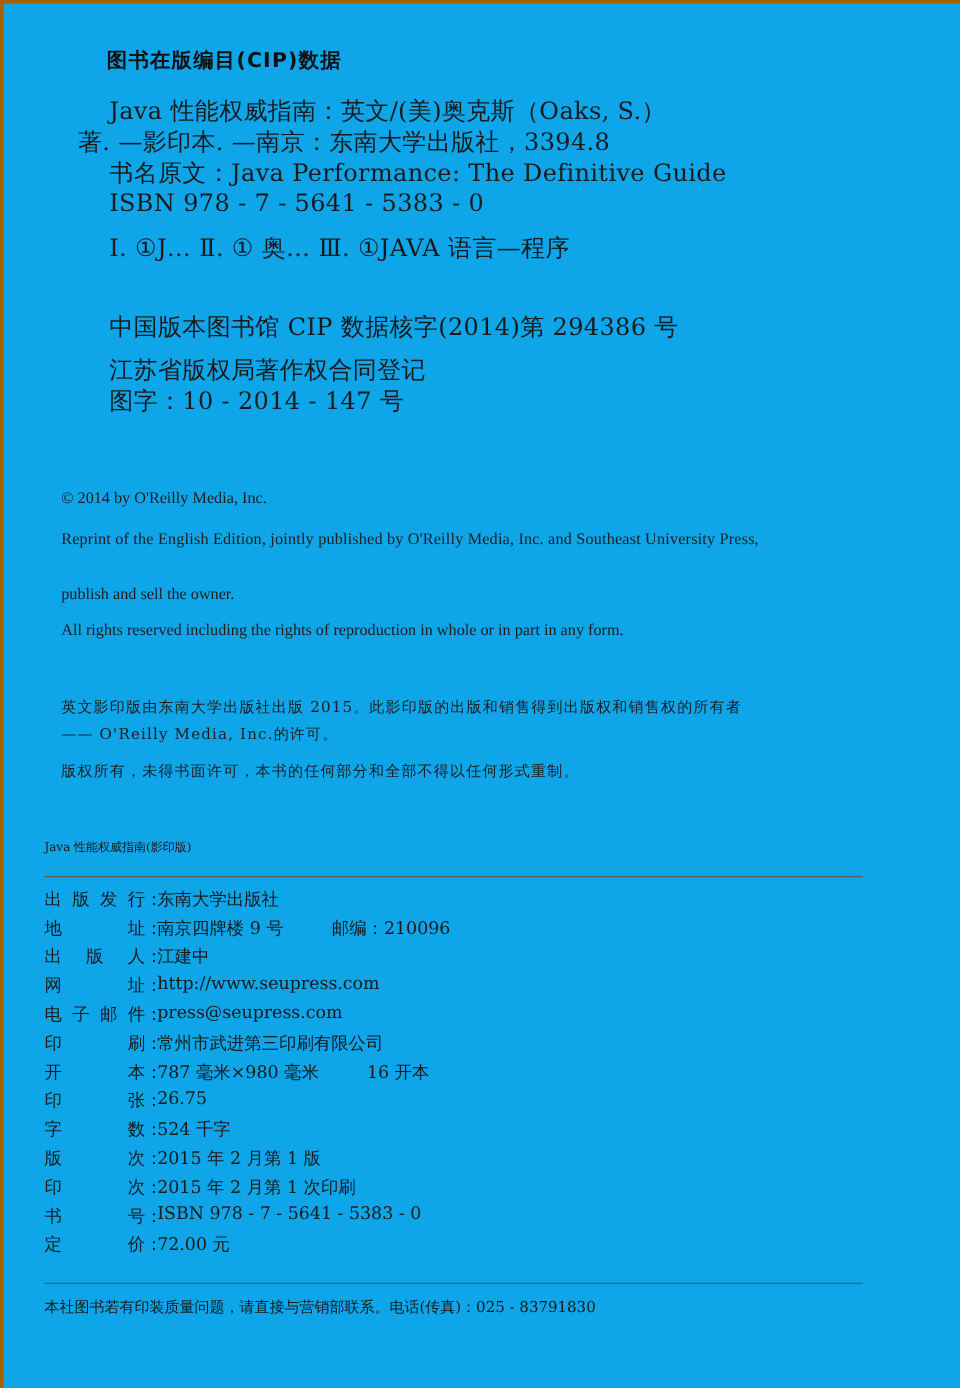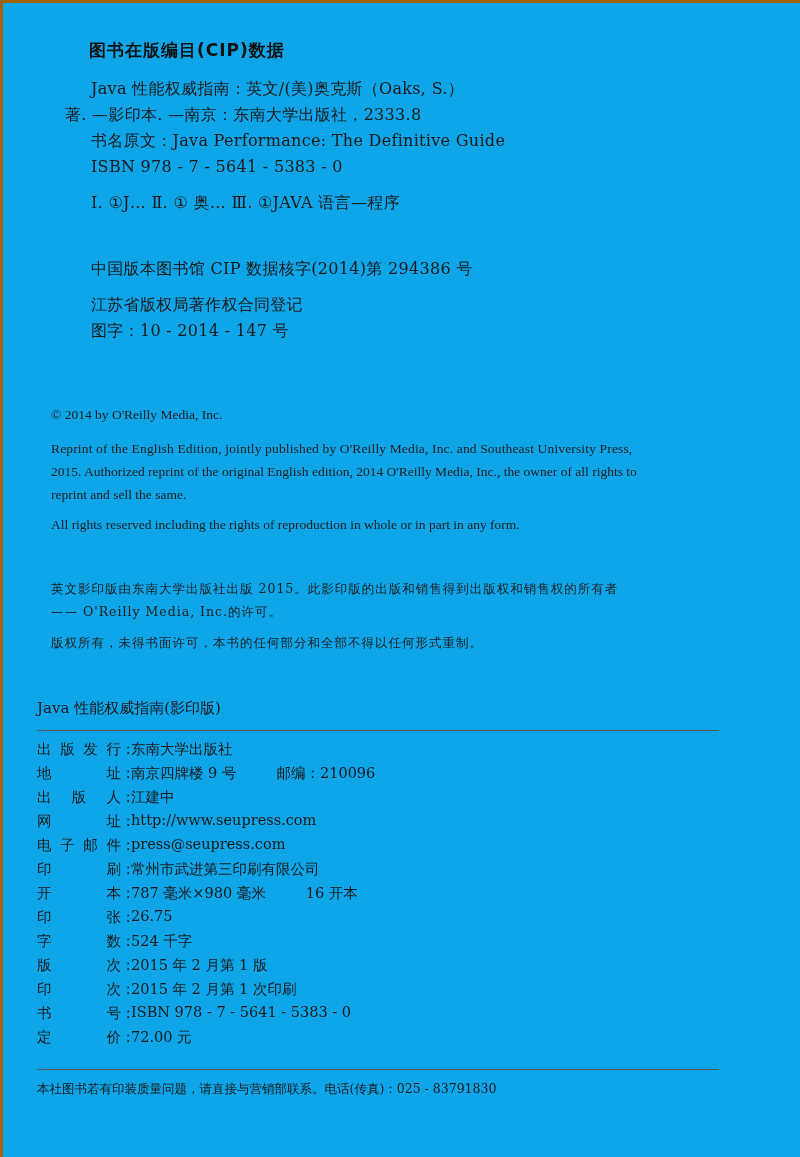--- a/index.html
+++ b/index.html
@@ -28,41 +28,41 @@
     
     .cip-title {
       left: 86px; top: 36px;
       font-family: "DejaVu Sans", "Liberation Sans", sans-serif;
       font-weight: bold;
       font-size: 17px;
       letter-spacing: 1px;
       color: #111;
     }
     .cip-line {
-      font-size: 16px;
+      font-size: 20px;
       letter-spacing: 0.3px;
       color: #1a1a1a;
     }
 
     
     .en {
       font-family: "Liberation Serif", "DejaVu Serif", serif;
       font-size: 13.5px;
       color: #1e1e1e;
     }
     .zh-small {
       font-size: 12.5px;
       letter-spacing: 1px;
       color: #1e1e1e;
     }
 
     
     .book-title {
       left: 34px; top: 696px;
-      font-size: 15px;
+      font-size: 10px;
       color: #1a1a1a;
     }
     .rule {
       position: absolute;
       height: 1px;
       background: #5a5a5a;
     }
     .colophon-row {
       position: absolute;
       left: 34px;
@@ -88,33 +88,32 @@
     }
   </style>
 </head>
 <body>
 
 <div class="page">
 
   <div class="abs cip-title">图书在版编目(CIP)数据</div>
 
   <div class="abs cip-line" style="left:88px; top:76px;">Java 性能权威指南：英文/(美)奥克斯（Oaks, S.）</div>
-  <div class="abs cip-line" style="left:62px; top:102px;">著. —影印本. —南京：东南大学出版社，2333.8</div>
+  <div class="abs cip-line" style="left:62px; top:102px;">著. —影印本. —南京：东南大学出版社，3394.8</div>
   <div class="abs cip-line" style="left:88px; top:128px;">书名原文：Java Performance: The Definitive Guide</div>
   <div class="abs cip-line" style="left:88px; top:154px;">ISBN   978 - 7 - 5641 - 5383 - 0</div>
   <div class="abs cip-line" style="left:88px; top:190px;">Ⅰ. ①J…   Ⅱ. ① 奥…   Ⅲ. ①JAVA 语言—程序</div>
   <div class="abs cip-line" style="left:88px; top:256px;">中国版本图书馆 CIP 数据核字(2014)第 294386 号</div>
   <div class="abs cip-line" style="left:88px; top:292px;">江苏省版权局著作权合同登记</div>
   <div class="abs cip-line" style="left:88px; top:318px;">图字：10 - 2014 - 147 号</div>
 
   <div class="abs en" style="left:48px; top:404px;">© 2014 by O'Reilly Media, Inc.</div>
 
   <div class="abs en" style="left:48px; top:438px; letter-spacing:0.15px;">Reprint of the English Edition, jointly published by O'Reilly Media, Inc. and Southeast University Press,</div>
-  <div class="abs en" style="left:48px; top:461px;">2015. Authorized reprint of the original English edition, 2014 O'Reilly Media, Inc., the owner of all rights to</div>
-  <div class="abs en" style="left:48px; top:484px;">reprint and sell the same.</div>
+  <div class="abs en" style="left:48px; top:484px;">publish and sell the owner.</div>
 
   <div class="abs en" style="left:48px; top:514px;">All rights reserved including the rights of reproduction in whole or in part in any form.</div>
 
 
   <div class="abs zh-small" style="left:48px; top:578px;">英文影印版由东南大学出版社出版 2015。此影印版的出版和销售得到出版权和销售权的所有者</div>
   <div class="abs zh-small" style="left:48px; top:632px;">版权所有，未得书面许可，本书的任何部分和全部不得以任何形式重制。</div>
 
   <div class="abs zh-small" style="left:48px; top:601px;">—— O'Reilly Media, Inc.的许可。</div>
 
   <div class="abs book-title">Java 性能权威指南(影印版)</div>

